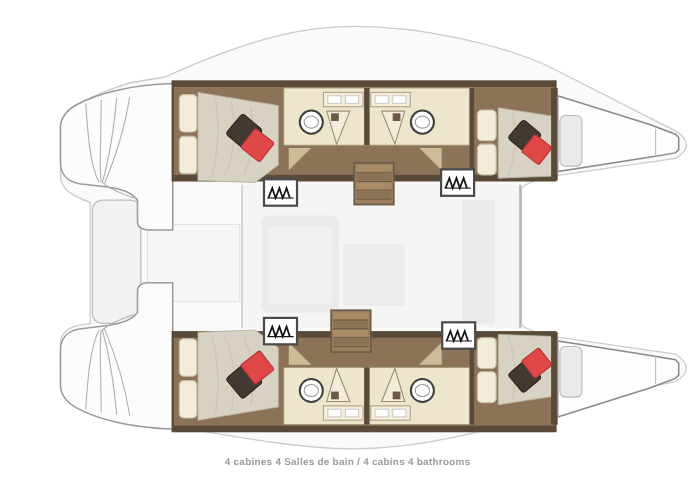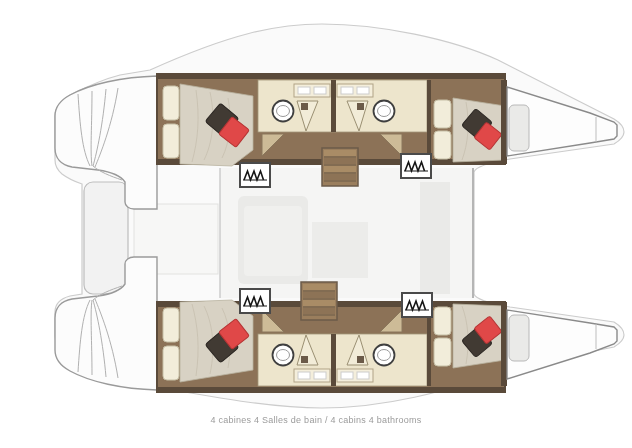--- a/index.html
+++ b/index.html
@@ -11,20 +11,21 @@
     font-family:"Liberation Sans", sans-serif;
   }
   .plan-svg{position:absolute;left:0;top:0;}
   .caption{
     position:absolute;
     left:0;right:0;top:415px;
     text-align:center;
     font-size:9px;
     letter-spacing:.25px;
     color:#9b9b9b;
+    font-weight:bold;
   }
 </style>
 </head>
 <body>
 
 <div class="stage">
 
 <svg class="plan-svg" width="632" height="448" viewBox="0 0 632 448" xmlns="http://www.w3.org/2000/svg">
 
   <defs>

